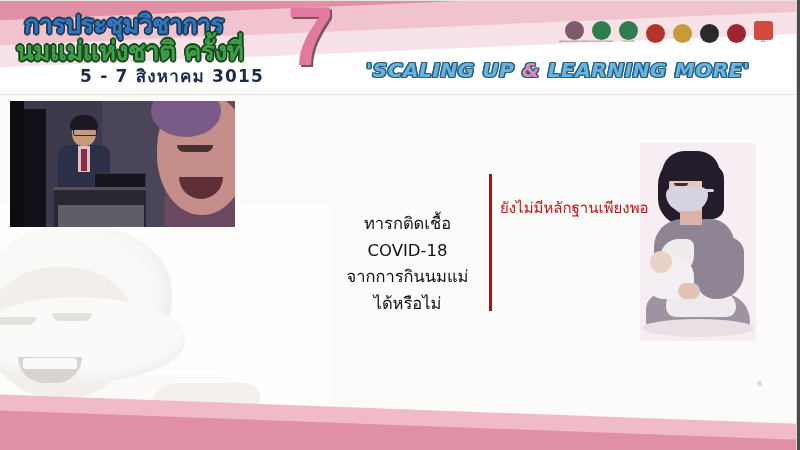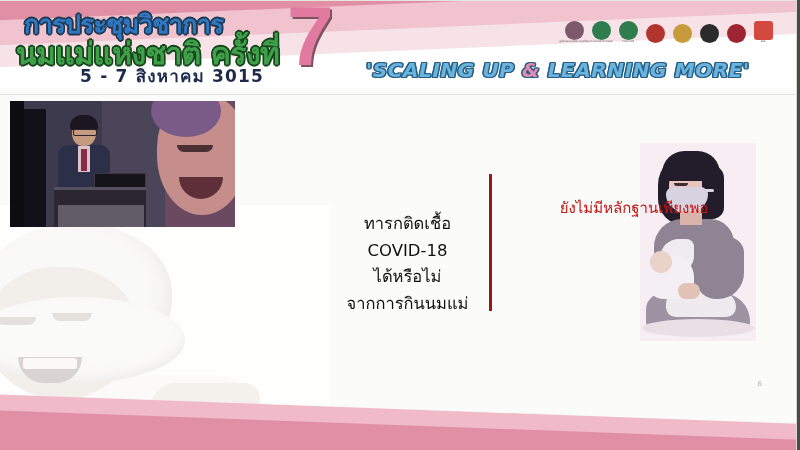--- a/index.html
+++ b/index.html
@@ -40,21 +40,21 @@
     font-size:25px;font-weight:bold;color:#2f78c4;
     letter-spacing:-0.5px;
     text-shadow:
       -1.4px -1.4px 0 #203a52, 1.4px -1.4px 0 #203a52,
       -1.4px 1.4px 0 #203a52, 1.4px 1.4px 0 #203a52,
       0 -1.6px 0 #203a52, 0 1.6px 0 #203a52,
       -1.6px 0 0 #203a52, 1.6px 0 0 #203a52;
   }
   .h-line2{
     position:absolute;left:16px;top:30px;z-index:25;
-    font-size:30px;font-weight:bold;color:#3fa04a;
+    font-size:26px;font-weight:bold;color:#3fa04a;
     letter-spacing:-0.5px;
     text-shadow:
       -1.4px -1.4px 0 #17461c, 1.4px -1.4px 0 #17461c,
       -1.4px 1.4px 0 #17461c, 1.4px 1.4px 0 #17461c,
       0 -1.6px 0 #17461c, 0 1.6px 0 #17461c,
       -1.6px 0 0 #17461c, 1.6px 0 0 #17461c;
   }
   .h-date{
     position:absolute;left:80px;top:62px;z-index:25;
     font-size:17px;font-weight:bold;color:#1d2a4a;letter-spacing:1.2px;
@@ -154,21 +154,21 @@
     text-align:center;color:#111111;font-size:16.5px;line-height:1.62;
     font-family:"DejaVu Sans","Liberation Sans",sans-serif;
     margin-top:43px;
   }
   .divider{
     position:absolute;left:489px;top:174px;width:3px;height:137px;z-index:15;
     background:#9e1515;
   }
   .answer{
     position:absolute;left:500px;top:197px;width:268px;z-index:18;
-    text-align:center;color:#c41717;font-size:15px;line-height:1.55;
+    text-align:left;color:#c41717;font-size:15px;line-height:1.55;
     font-family:"DejaVu Sans","Liberation Sans",sans-serif;
   }
 
   
   .illus{
     position:absolute;left:640px;top:143px;width:116px;height:198px;z-index:8;
     background:#f6eef2;overflow:hidden;
   }
   .m-hair-back{position:absolute;left:18px;top:10px;width:64px;height:72px;background:#231d2b;border-radius:32px 32px 26px 26px;}
   .m-face{position:absolute;left:29px;top:20px;width:44px;height:52px;background:#e8c6bb;border-radius:22px 22px 20px 20px;}
@@ -290,22 +290,22 @@
       <div class="baby-face"></div>
       <div class="baby-cap"></div>
       <div class="baby-eye"></div>
       <div class="baby-mouth"></div>
     </div>
   </div>
 
   <div class="question">
     <div>ทารกติดเชื้อ</div>
     <div>COVID-18</div>
+    <div>จากการกินนมแม่</div>
     <div>ได้หรือไม่</div>
-    <div>จากการกินนมแม่</div>
   </div>
 
   <div class="divider"></div>
 
   <div class="illus">
     <div class="m-hair-back"></div>
     <div class="m-torso"></div>
     <div class="m-face"></div>
     <div class="m-hair-front"></div>
     <div class="m-hair-side"></div>

